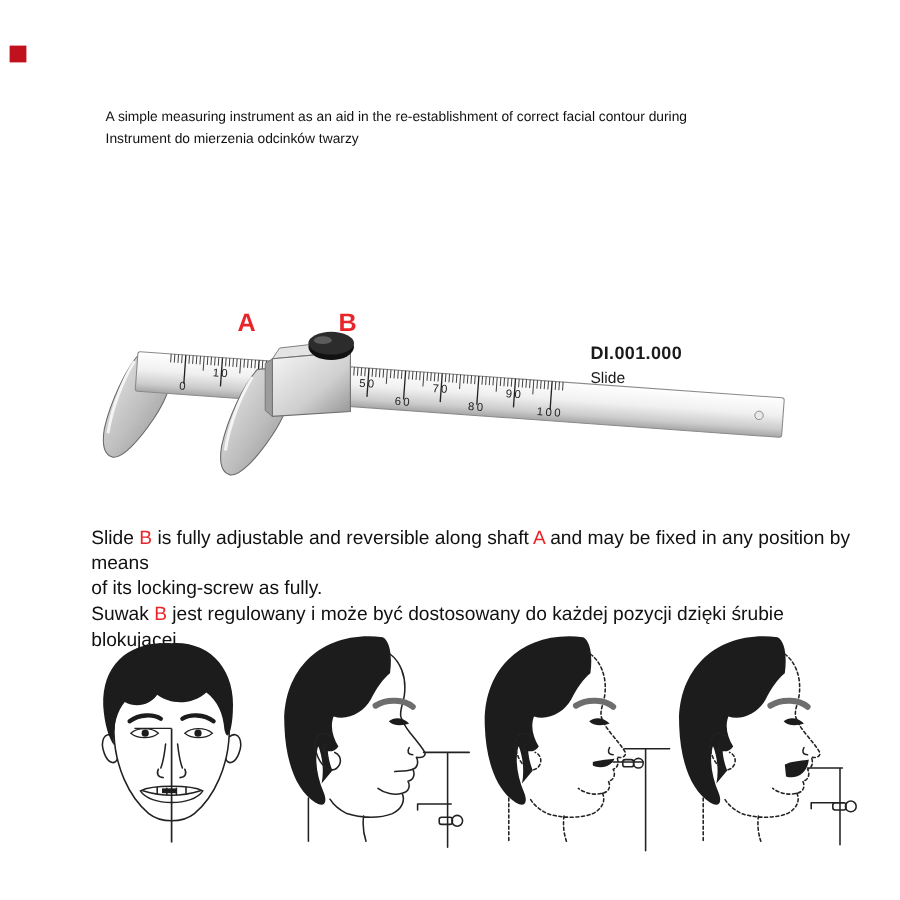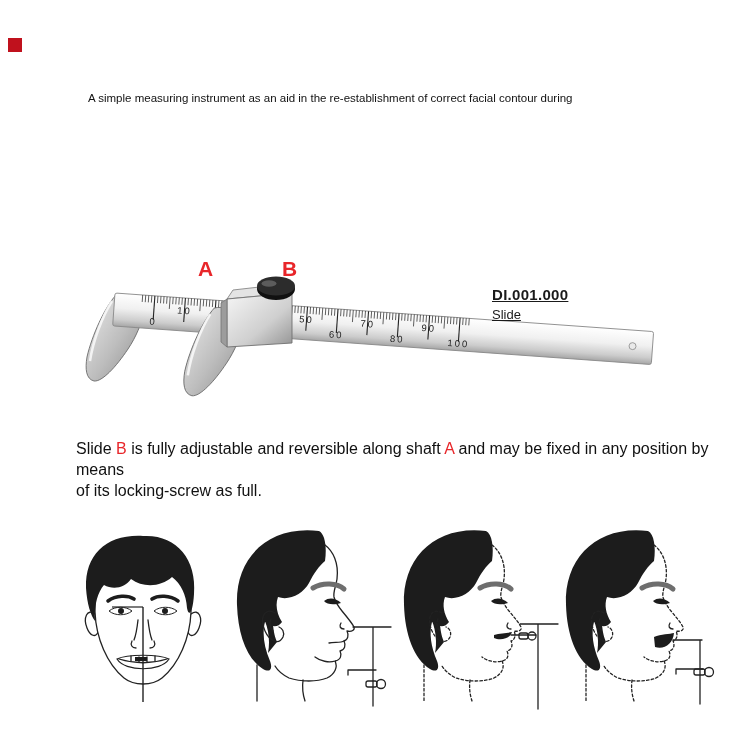--- a/index.html
+++ b/index.html
@@ -1,20 +1,20 @@
 <!DOCTYPE html>
 <html style="--accent: #e8262a; --marker: #c0111d; --ink: #1a1a1a;"><head>
 <meta charset="utf-8">
 <style>
   html,body{margin:0;padding:0;background:#fff;}
   #page{position:relative;width:750px;height:750px;background:#fff;overflow:hidden;
         font-family:"Liberation Sans", sans-serif;color:var(--ink,#1a1a1a);}
   .marker{position:absolute;left:8px;top:38px;width:14px;height:14px;background:var(--marker,#c0111d);}
   .intro{position:absolute;left:88px;top:90px;font-size:11.5px;line-height:17.5px;color:#111;}
-  .product{position:absolute;left:492px;top:286px;text-decoration:underline;}
+  .product{position:absolute;left:492px;top:286px;}
   .product .code{font-size:15px;font-weight:bold;letter-spacing:.3px;}
   .product .name{font-size:13px;margin-top:4px;}
   .midtext{position:absolute;left:76px;top:438px;width:648px;font-size:16px;line-height:21px;color:#111;}
   .midtext .pl{margin-top:1px;}
   .red-letter{color:var(--accent,#e8262a);}
   .inst-svg{position:absolute;left:50px;top:243px;}
   .label-ab{font-size:21px;font-weight:bold;fill:var(--accent,#e8262a);font-family:"Liberation Sans",sans-serif;}
   .scale-num{font-size:9.5px;fill:#222;letter-spacing:2px;font-family:"Liberation Sans",sans-serif;text-anchor:middle;}
   .face-svg{position:absolute;}
   .stroke{stroke:#222;fill:none;stroke-width:1.3;stroke-linecap:round;stroke-linejoin:round;}
@@ -24,20 +24,21 @@
 </style>
 </head>
 <body>
 
 <div id="page">
 
   <div class="marker"></div>
 
   <div class="intro">
     <div>A simple measuring instrument as an aid in the re-establishment of correct facial contour during</div>
+    <div>Instrument do mierzenia odcinków twarzy</div>
   </div>
 
   <svg class="inst-svg" width="695" height="175" viewBox="0 0 695 175">
     <defs>
       <linearGradient id="gRuler" x1="0" y1="0" x2="0" y2="1">
         <stop offset="0" stop-color="#ffffff"></stop>
           <stop offset="0.45" stop-color="#f0f0f0"></stop>
         <stop offset="0.8" stop-color="#cccccc"></stop>
           <stop offset="1" stop-color="#a6a6a6"></stop>
       </linearGradient>
@@ -204,21 +205,22 @@
     <text class="label-ab" x="232" y="33">B</text>
   </svg>
 
   <div class="product">
     <div class="code">DI.001.000</div>
     <div class="name">Slide</div>
   </div>
 
   <div class="midtext">
     <div><span>Slide </span><span class="red-letter">B</span><span> is fully adjustable and reversible along shaft </span><span class="red-letter">A</span><span> and may be fixed in any position by means</span></div>
-    <div>of its locking-screw as full.</div>
+    <div>of its locking-screw as fully.</div>
+    <div class="pl"><span>Suwak </span><span class="red-letter">B</span><span>&nbsp;jest regulowany i może być dostosowany do każdej pozycji dzięki śrubie blokującej.</span></div>
   </div>
 
   <svg class="face-svg" style="left:55px;top:528px" width="175" height="185" viewBox="0 0 175 185">
     <path class="stroke" d="M40,86 C32,80 28,90 32,100 C35,108 41,110 43,104" fill="#fff"></path>
     <path class="stroke" d="M136,86 C144,80 148,90 144,100 C141,108 135,110 133,104" fill="#fff"></path>
     <path d="M88,26 C117,26 137,48 136,84 C135,110 124,136 107,150 C97,158 79,158 69,150 C52,136 41,110 40,84 C39,48 59,26 88,26 Z" fill="#fff" stroke="#222" stroke-width="1.3"></path>
     <path class="hair" d="M88,8 C52,6 30,26 31,60 C32,76 36,88 40,93 C39,76 43,64 49,57 C58,62 70,60 76,51 C88,60 106,59 117,49 C126,56 131,66 132,80 C134,90 138,84 139,66 C142,30 120,6 88,8 Z"></path>
     <path d="M53,73 C61,67 73,67 79,71" stroke="#1c1c1c" stroke-width="3.6" fill="none" stroke-linecap="round"></path>
     <path d="M97,71 C103,67 115,67 123,73" stroke="#1c1c1c" stroke-width="3.6" fill="none" stroke-linecap="round"></path>
     <path d="M54,83 C60,78 71,78 77,83 C71,88 60,88 54,83 Z" fill="#fff" stroke="#222" stroke-width="1"></path>

